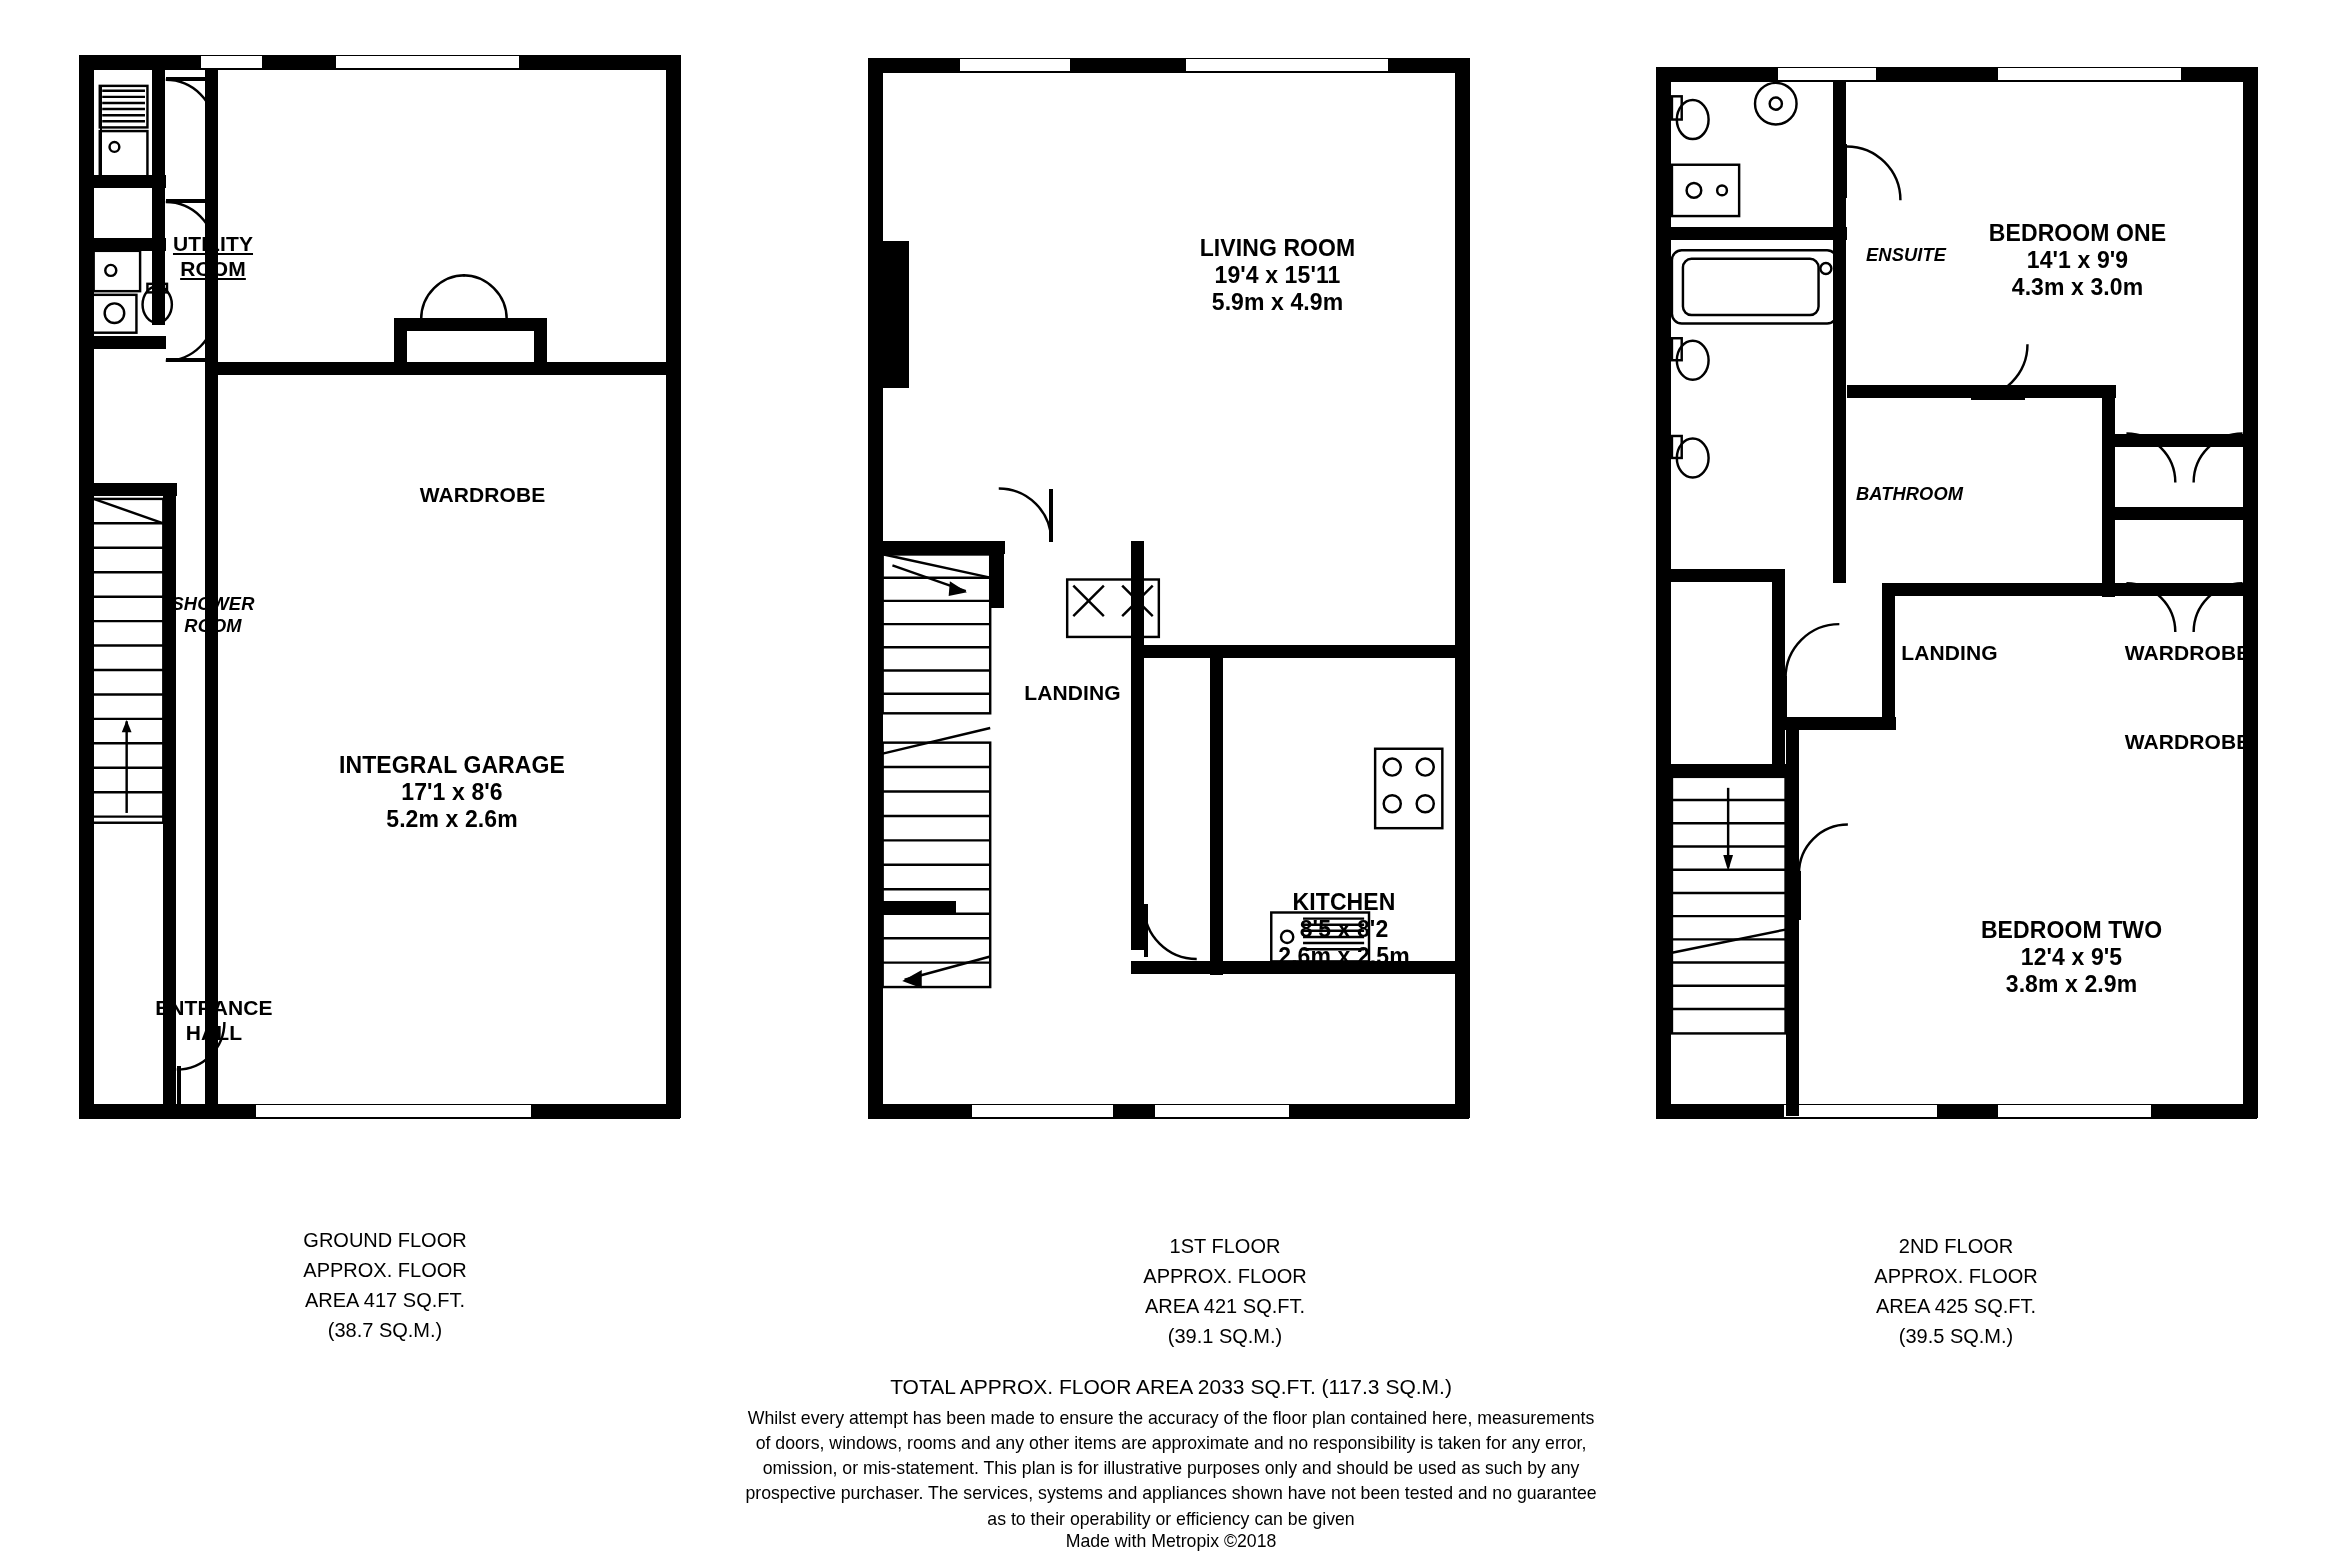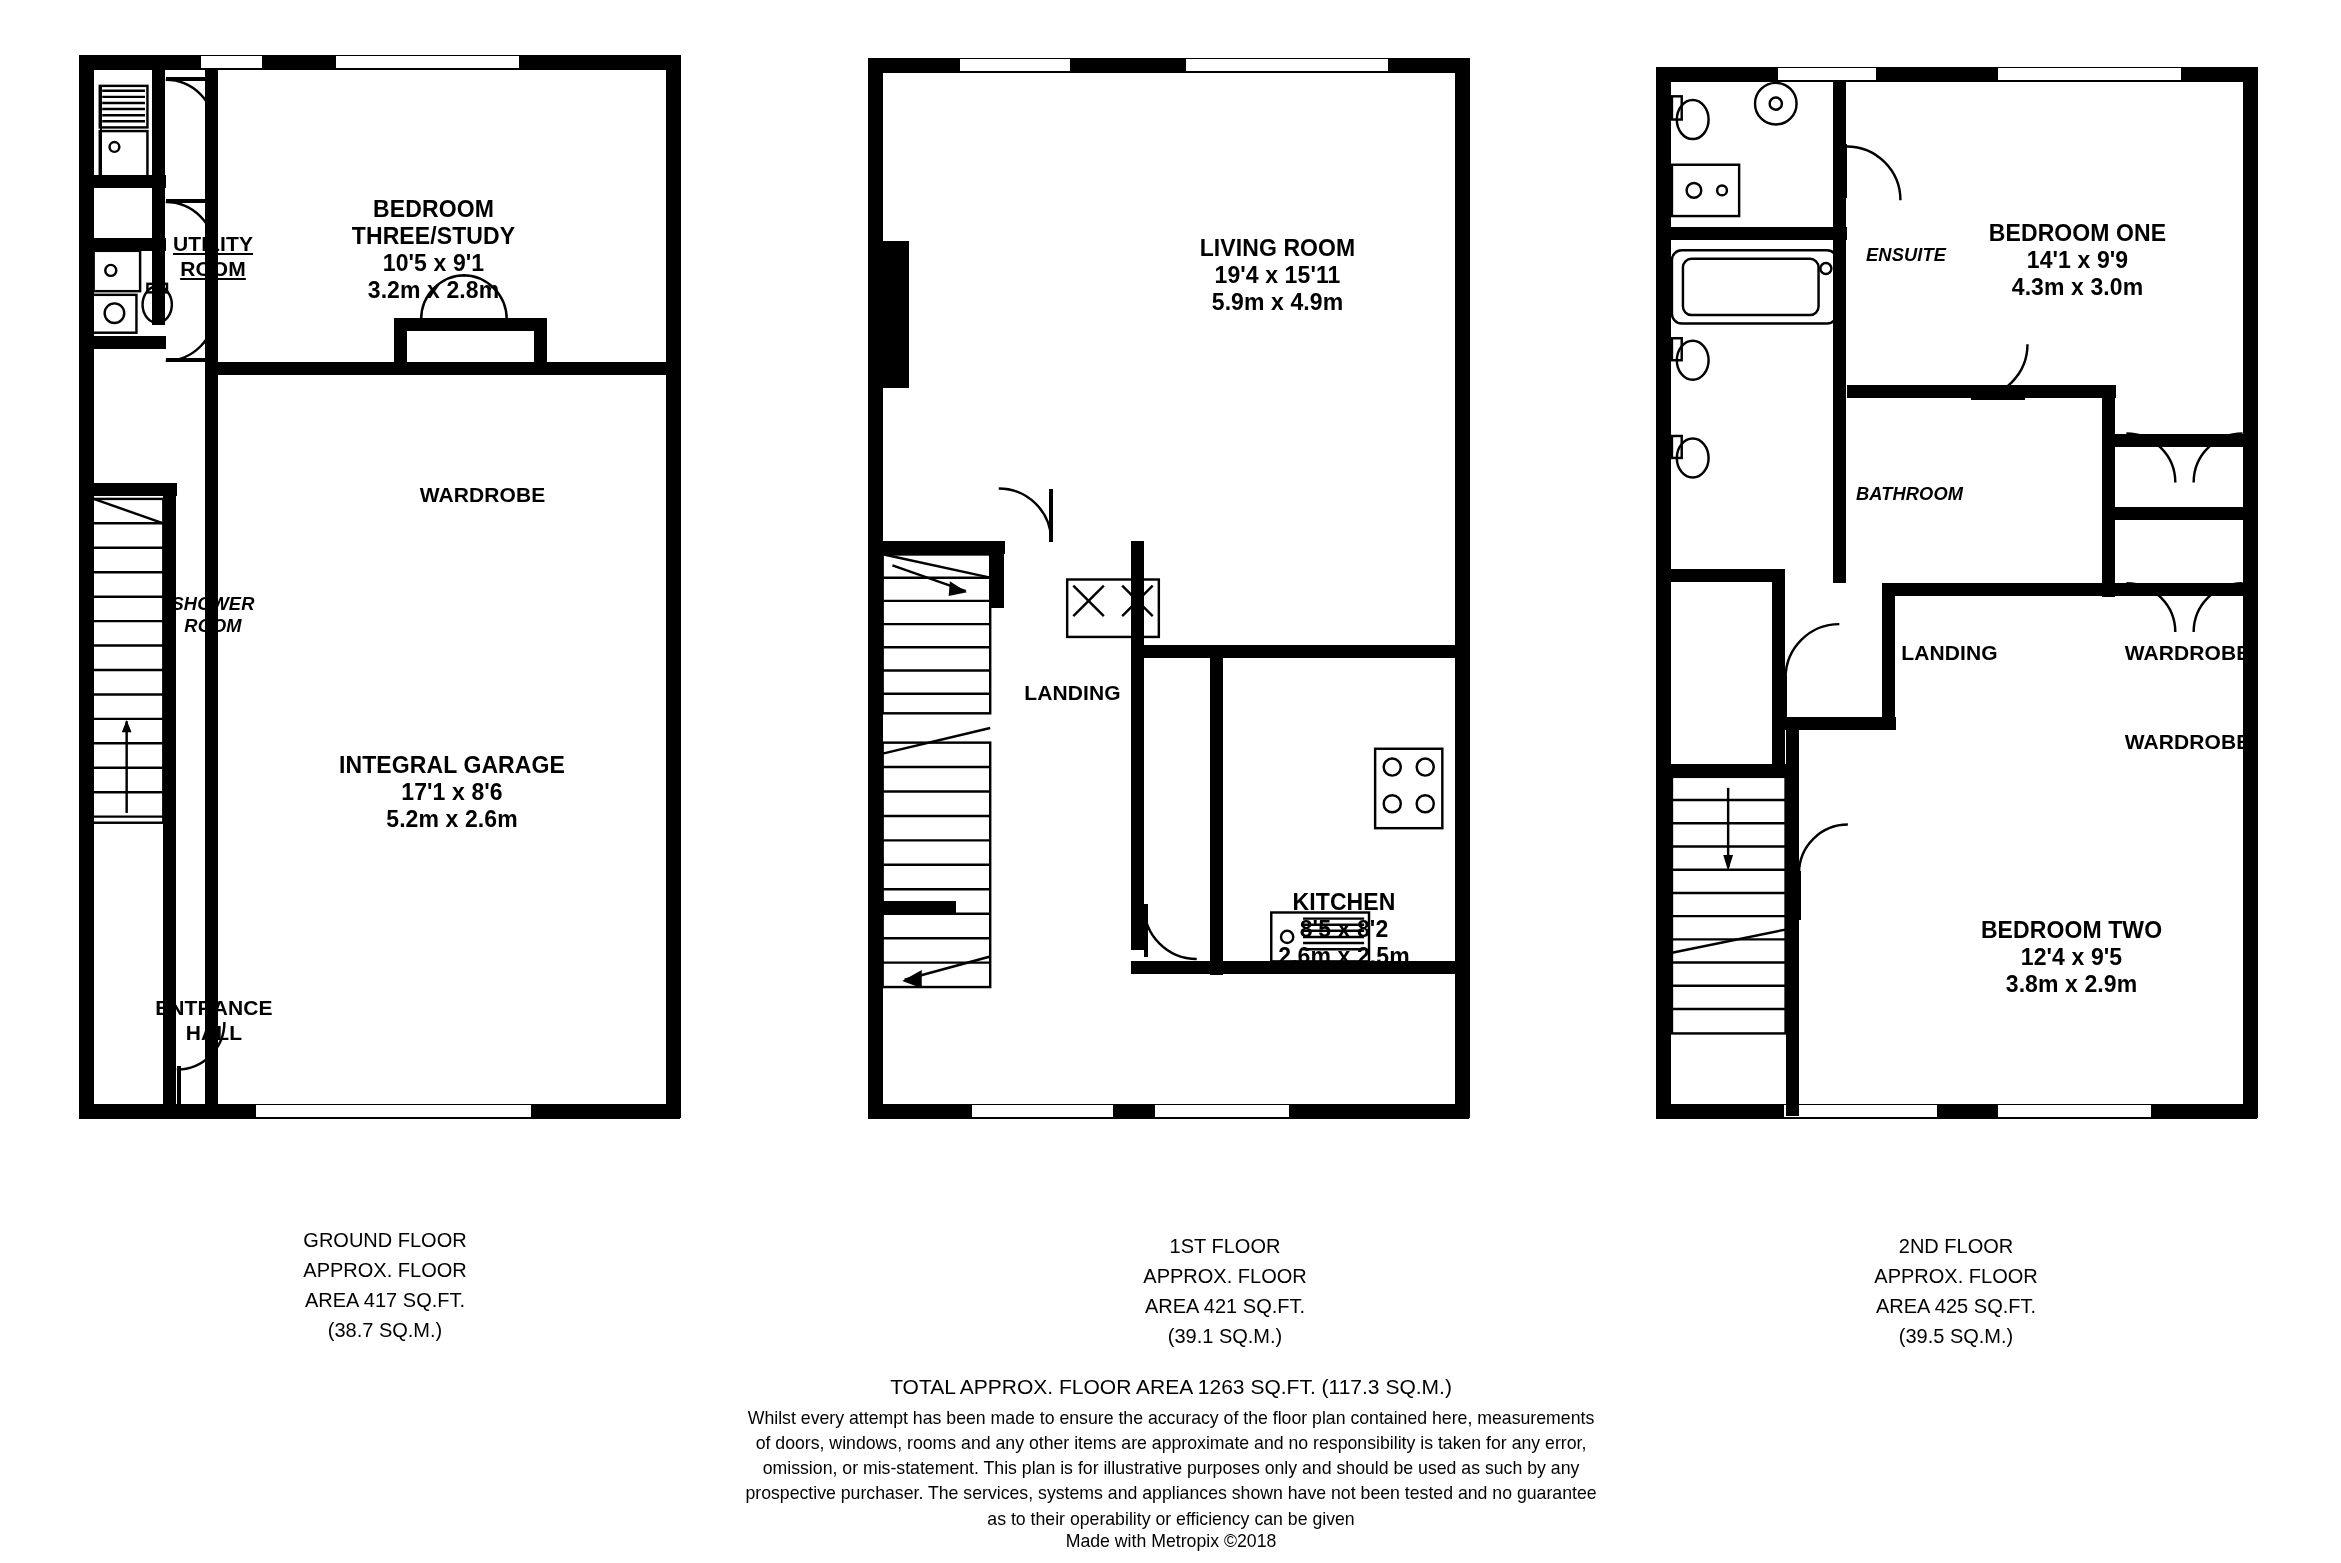--- a/index.html
+++ b/index.html
@@ -177,24 +177,20 @@
       <path d="M700 432 A 72 72 0 0 0 628 360" fill="none" stroke="#000" stroke-width="4"></path>
     </svg>
 
     <div class="doorleaf" style="left:87px; top:22px; width:50px; height:3.7px;"></div>
     <div class="doorleaf" style="left:87px; top:144px; width:50px; height:3.7px;"></div>
     <div class="doorleaf" style="left:87px; top:303px; width:50px; height:3.7px;"></div>
     <div class="doorleaf" style="left:98px; top:1011px; width:3.7px; height:49px;"></div>
 
     <div class="label md" style="left:67px; top:177px; width:134px;text-decoration:underline;">UTILITY
 ROOM</div>
-    <div class="label lg" style="left:220px; top:141px; width:269px;">BEDROOM
-THREE/STUDY
-10'5 x 9'1
-3.2m x 2.8m</div>
     <div class="label md" style="left:318px; top:428px; width:171px;">WARDROBE</div>
     <div class="label sm" style="left:67px; top:538px; width:134px;">SHOWER
 ROOM</div>
     <div class="label lg" style="left:202px; top:697px; width:342px;">INTEGRAL GARAGE
 17'1 x 8'6
 5.2m x 2.6m</div>
     <div class="label md" style="left:37px; top:941px; width:196px;">ENTRANCE
 HALL</div>
   </div>
 
@@ -389,21 +385,21 @@
 (38.7 SQ.M.)</div>
   <div class="caption" style="left:956px; top:1231px; width:538px;">1ST FLOOR
 APPROX. FLOOR
 AREA 421 SQ.FT.
 (39.1 SQ.M.)</div>
   <div class="caption" style="left:1687px; top:1231px; width:538px;">2ND FLOOR
 APPROX. FLOOR
 AREA 425 SQ.FT.
 (39.5 SQ.M.)</div>
 
-  <div class="total-line" style="left:0px; top:1375px;">TOTAL APPROX. FLOOR AREA 1263 SQ.FT. (117.3 SQ.M.)</div>
+  <div class="total-line" style="left:0px; top:1375px;">TOTAL APPROX. FLOOR AREA 2033 SQ.FT. (117.3 SQ.M.)</div>
   <div class="disclaimer" style="left:0px; top:1406px;">Whilst every attempt has been made to ensure the accuracy of the floor plan contained here, measurements
 of doors, windows, rooms and any other items are approximate and no responsibility is taken for any error,
 omission, or mis-statement. This plan is for illustrative purposes only and should be used as such by any
 prospective purchaser. The services, systems and appliances shown have not been tested and no guarantee
 as to their operability or efficiency can be given</div>
   <div class="madewith" style="left:0px; top:1531px;">Made with Metropix ©2018</div>
 
 </div>
 
 

